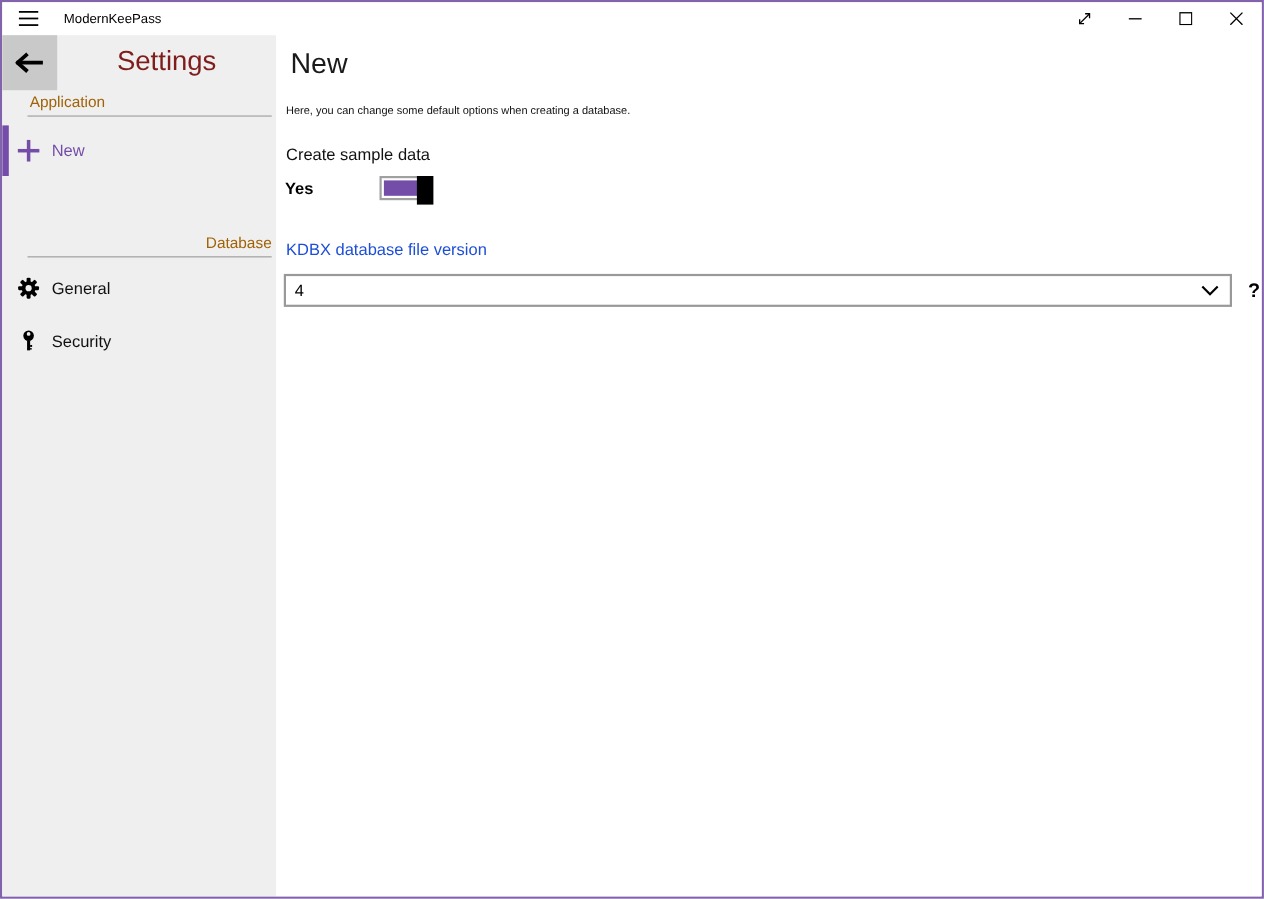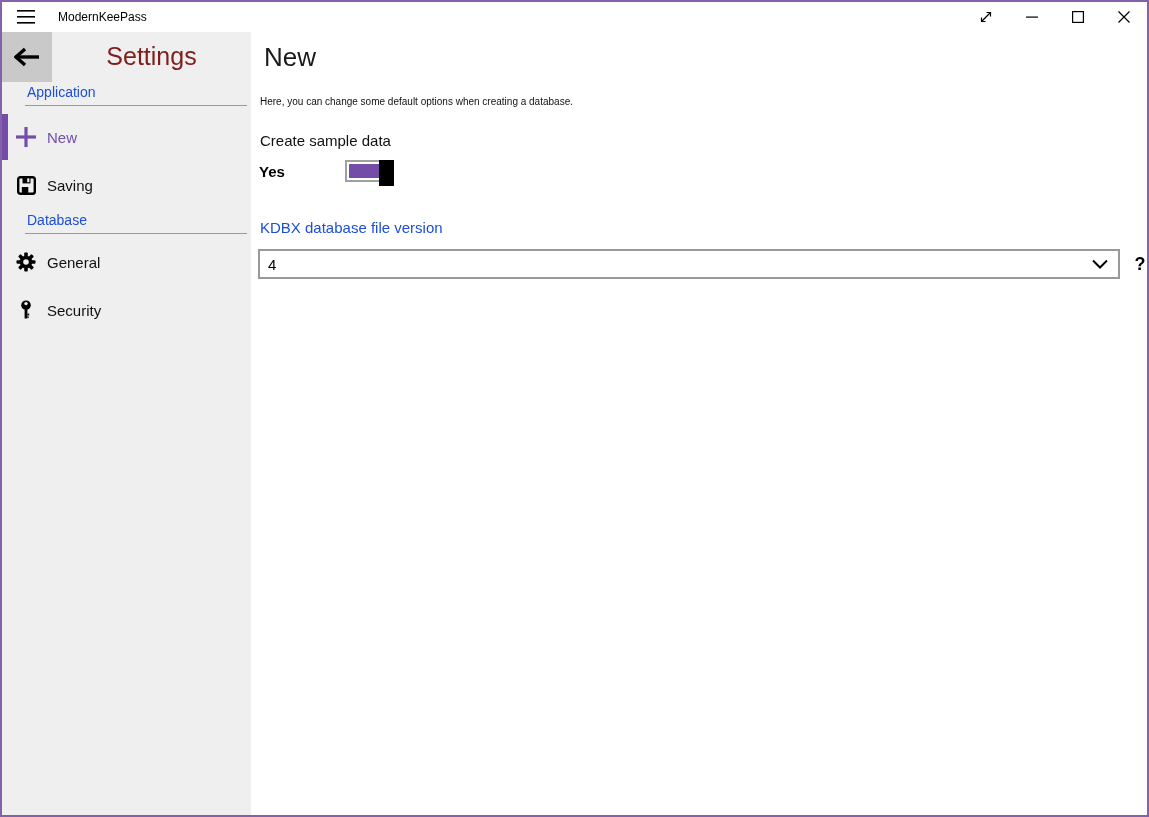--- a/index.html
+++ b/index.html
@@ -42,26 +42,26 @@
   .back-button {
     position: absolute; top: 0; left: 0; width: 50px; height: 50px;
     background: #c9c9c9; display: flex; align-items: center; justify-content: center;
   }
   .settings-title {
     position: absolute; top: 10px; left: 50px; right: 0;
     text-align: center; font-size: 25px; font-weight: 400; color: #7f1d1d;
   }
   .section-label {
     position: absolute; left: 23px; right: 4px;
-    font-size: 14px; color: #1d4ed8;
+    font-size: 14px; color: #a16207;
     padding: 2px 0 5px 2px;
     border-bottom: 1px solid #9a9a9a;
   }
   .section-app { top: 50px; }
-  .section-db  { top: 178px; }
+  .section-db  { top: 178px; text-align: right; }
   .nav-item {
     position: absolute; left: 0; right: 0; height: 46px;
     display: flex; align-items: center; cursor: pointer;
   }
   .nav-new      { top: 82px; }
   .nav-saving   { top: 130px; }
   .nav-general  { top: 207px; }
   .nav-security { top: 255px; }
   .nav-item .sel-bar {
     position: absolute; left: 0; top: 0; bottom: 0; width: 6px; background: transparent;
@@ -171,32 +171,20 @@
     <span class="sel-bar"></span>
     <span class="nav-icon">
       <svg width="20" height="20" viewBox="0 0 20 20">
         <rect x="8.4" y="0" width="3.2" height="20" fill="#744da9"></rect>
         <rect x="0" y="8.4" width="20" height="3.2" fill="#744da9"></rect>
       </svg>
     </span>
     <span class="nav-label">New</span>
   </div>
 
-  <div class="nav-item nav-saving">
-    <span class="sel-bar"></span>
-    <span class="nav-icon">
-      <svg width="19" height="19" viewBox="0 0 19 19">
-        <path d="M1.2 3.5 Q1.2 1.2 3.5 1.2 H15.5 Q17.8 1.2 17.8 3.5 V15.5 Q17.8 17.8 15.5 17.8 H3.5 Q1.2 17.8 1.2 15.5 Z" fill="none" stroke="#000" stroke-width="2.4"></path>
-        <rect x="5.5" y="1.2" width="8" height="6.2" fill="#000"></rect>
-        <rect x="10.2" y="2.4" width="2.2" height="3.8" fill="#efefef"></rect>
-        <rect x="4.8" y="11" width="6.5" height="6.8" fill="#000"></rect>
-      </svg>
-    </span>
-    <span class="nav-label">Saving</span>
-  </div>
 
   <div class="section-label section-db">Database</div>
 
   <div class="nav-item nav-security">
     <span class="sel-bar"></span>
     <span class="nav-icon">
       <svg width="20" height="20" viewBox="0 0 20 20">
         <circle cx="10" cy="5.2" r="4.8" fill="#000"></circle>
         <circle cx="10" cy="3.6" r="1.7" fill="#efefef"></circle>
         <rect x="8.6" y="9.5" width="2.8" height="9" fill="#000"></rect>

